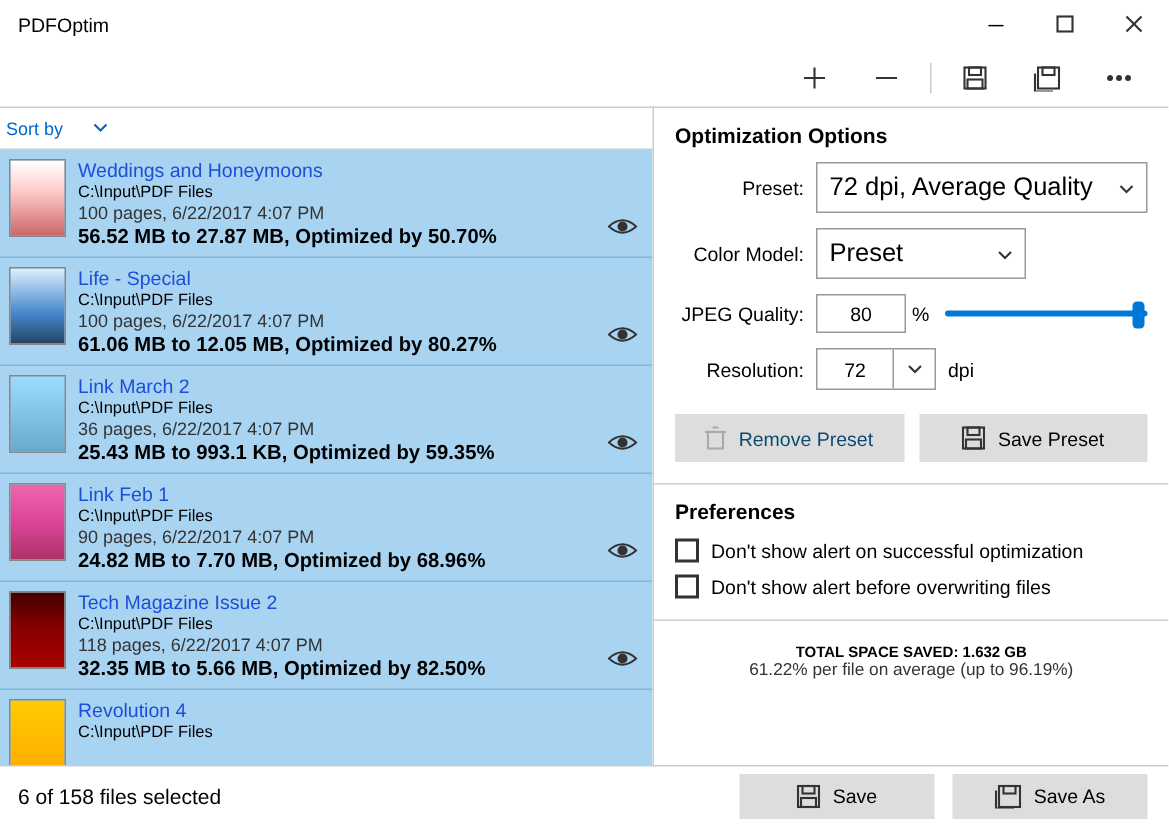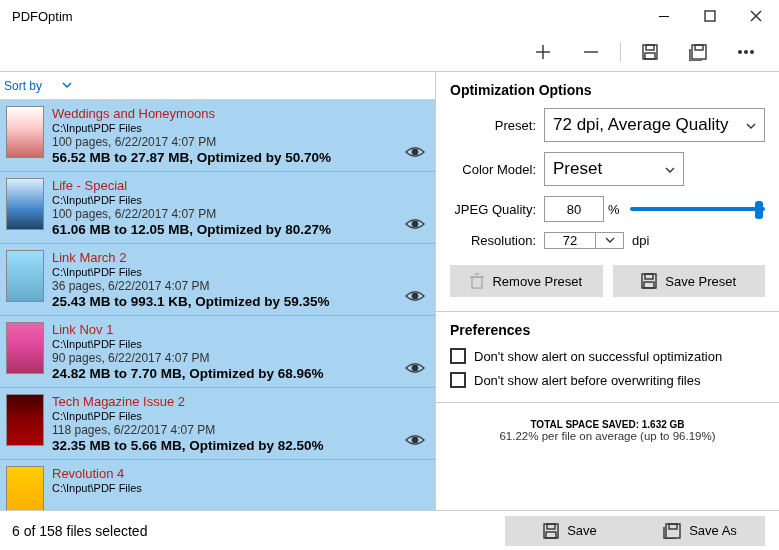--- a/index.html
+++ b/index.html
@@ -17,50 +17,50 @@
 .list { flex: 1; overflow: hidden; }
 .item { background: #a8d4f2; border-bottom: 1px solid #7fb8dd; padding: 6px 8px 6px 6px; display: flex; gap: 8px; position: relative; }
 .thumb { width: 38px; height: 52px; background: linear-gradient(135deg,#e44,#fa4,#4af); border: 1px solid #888; flex-shrink: 0; }
 .thumb.t1 { background: linear-gradient(180deg,#fff 0%,#fcc 40%,#c66 100%); }
 .thumb.t2 { background: linear-gradient(180deg,#def 0%,#48c 60%,#246 100%); }
 .thumb.t3 { background: linear-gradient(180deg,#9df 0%,#6ac 100%); }
 .thumb.t4 { background: linear-gradient(180deg,#e6a 0%,#d49 50%,#a36 100%); }
 .thumb.t5 { background: linear-gradient(180deg,#400 0%,#800 50%,#a00 100%); }
 .thumb.t6 { background: linear-gradient(180deg,#fc0 0%,#fa0 100%); }
 .item-body { flex: 1; display: flex; flex-direction: column; gap: 1px; min-width: 0; }
-.item-title { font-size: 13px; color: #b91c1c; }
+.item-title { font-size: 13px; color: #1d4ed8; }
 .item-path { font-size: 11px; color: #000; }
 .item-meta { font-size: 12px; color: #333; }
 .item-result { font-size: 13.5px; font-weight: 600; color: #000; }
 .eye { position: absolute; right: 10px; bottom: 8px; }
 .eye svg { width: 20px; height: 14px; }
 .right { flex: 1; display: flex; flex-direction: column; padding: 10px 14px 0 14px; }
 .section-title { font-size: 14px; font-weight: 600; margin-bottom: 10px; }
 .opt-row { display: flex; align-items: center; margin-bottom: 10px; font-size: 13px; }
 .opt-label { width: 94px; text-align: right; padding-right: 8px; }
 .select { border: 1px solid #999; background: #fff; height: 26px; display: flex; align-items: center; padding: 16px 8px; font-size: 17px; position: relative; }
 .select .chev { position: absolute; right: 8px; }
 .num-input { border: 1px solid #999; width: 60px; height: 26px; padding: 0 6px; font-size: 13px; text-align: center; }
 .slider-track { flex: 1; height: 4px; background: #0078d7; margin-left: 10px; position: relative; border-radius: 2px; }
 .slider-thumb { position: absolute; right: 2px; top: -6px; width: 8px; height: 18px; background: #0078d7; border-radius: 3px; }
-.res-box { display: flex; border: 1px solid #999; height: 17px; }
+.res-box { display: flex; border: 1px solid #999; height: 28px; }
 .res-val { width: 50px; display: flex; align-items: center; justify-content: center; font-size: 13px; }
 .res-chev { width: 28px; border-left: 1px solid #999; display: flex; align-items: center; justify-content: center; }
 .btn-row { display: flex; gap: 10px; margin: 6px 0 14px 0; }
 .gbtn { flex: 1; height: 32px; background: #ddd; display: flex; align-items: center; justify-content: center; gap: 8px; font-size: 13px; }
-.gbtn.disabled { color: #000000; }
+.gbtn.disabled { color: #0c4a6e; }
 .divider { height: 1px; background: #ccc; margin: 0 -14px 10px -14px; }
 .pref-row { display: flex; align-items: center; gap: 8px; font-size: 13px; margin-bottom: 8px; }
 .checkbox { width: 16px; height: 16px; border: 2px solid #333; flex-shrink: 0; }
 .totals { text-align: center; margin-top: 6px; }
 .totals-main { font-size: 10px; font-weight: 700; }
 .totals-sub { font-size: 11.5px; color: #333; }
 .footer { height: 40px; border-top: 1px solid #ccc; display: flex; align-items: center; }
 .footer-status { flex: 1; padding-left: 12px; font-size: 14px; }
-.footer-btns { display: flex; padding-right: 14px; }
+.footer-btns { display: flex; gap: 12px; padding-right: 14px; }
 .footer-btn { width: 130px; height: 30px; background: #ddd; display: flex; align-items: center; justify-content: center; gap: 8px; font-size: 13px; }
 svg { stroke: #333; fill: none; stroke-width: 1.4; }
 .chev-svg { width: 10px; height: 7px; }
 </style>
 </head>
 <body>
 
 <div class="titlebar">
   <span class="titlebar-title">PDFOptim</span>
   <div class="win-btn">─</div>
@@ -159,21 +159,21 @@
             <div class="item-result">25.43 MB to 993.1 KB, Optimized by 59.35%</div>
           </div>
           <div class="eye"><svg viewBox="0 0 22 14">
               <path d="M1 7 Q11 -2 21 7 Q11 16 1 7 Z"></path>
               <circle cx="11" cy="7" r="3" fill="#333"></circle>
             </svg></div>
         </div>
         <div class="item">
           <div class="thumb t4"></div>
           <div class="item-body">
-            <div class="item-title">Link Nov 1</div>
+            <div class="item-title">Link Feb 1</div>
             <div class="item-path">C:\Input\PDF Files</div>
             <div class="item-meta">90 pages,  6/22/2017 4:07 PM</div>
             <div class="item-result">24.82 MB to 7.70 MB, Optimized by 68.96%</div>
           </div>
           <div class="eye"><svg viewBox="0 0 22 14">
               <path d="M1 7 Q11 -2 21 7 Q11 16 1 7 Z"></path>
               <circle cx="11" cy="7" r="3" fill="#333"></circle>
             </svg></div>
         </div>
         <div class="item">

